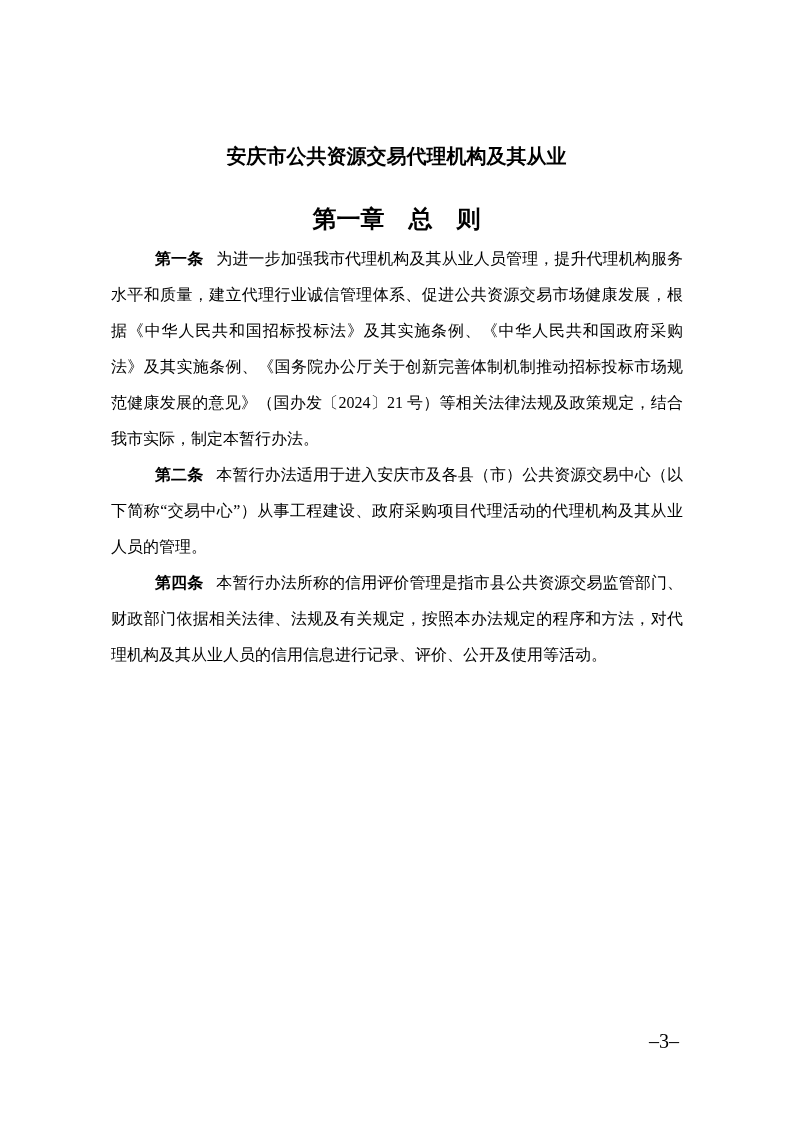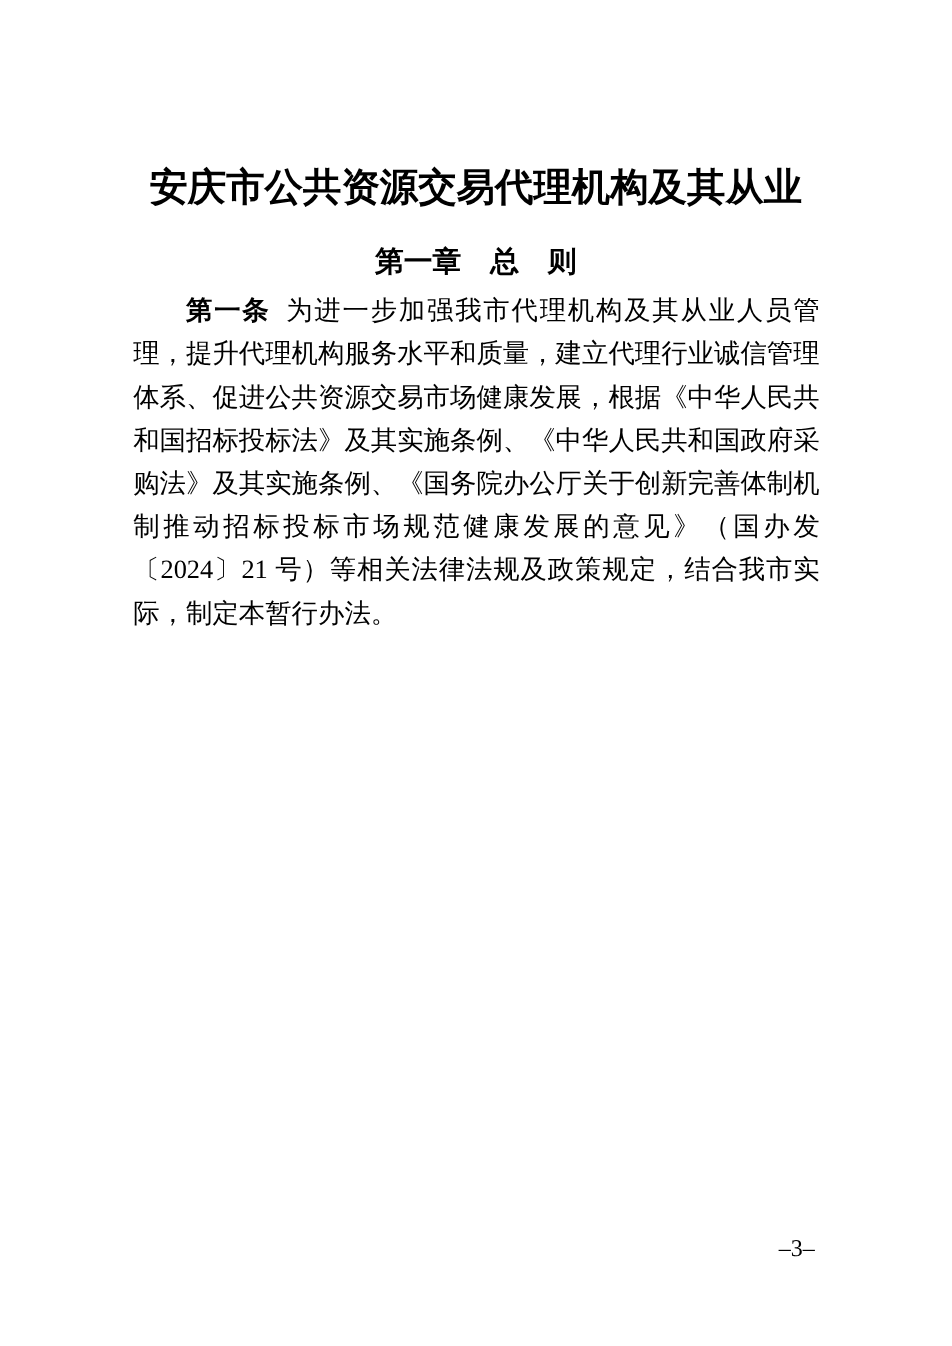--- a/index.html
+++ b/index.html
@@ -15,39 +15,39 @@
     color: #000000;
     overflow: hidden;
     font-family: "Liberation Serif", "DejaVu Serif", serif;
   }
   .doc-title {
     margin: 0;
     padding-top: 136px;
     text-align: center;
     font-family: "Liberation Serif", "DejaVu Serif", serif;
     font-weight: bold;
-    font-size: 32px;
+    font-size: 20px;
     line-height: 41px;
     letter-spacing: 0px;
   }
   .title-line {
     display: block;
   }
   .chapter {
     margin: 26px 0 0 0;
     text-align: center;
     font-family: "Liberation Sans", "DejaVu Sans", sans-serif;
     font-weight: bold;
     font-size: 24px;
     line-height: 32px;
   }
   .body-text {
     margin: 6px 0 0 111px;
     width: 572px;
-    font-size: 22px;
+    font-size: 16px;
     line-height: 36px;
     text-align: justify;
     text-justify: inter-ideograph;
   }
   .para {
     margin: 0;
     text-indent: 44px;
   }
   .article-label {
     font-weight: bold;
@@ -76,21 +76,23 @@
   <h1 class="doc-title">
     <span class="title-line">安庆市公共资源交易代理机构及其从业</span>
   </h1>
 
   <h2 class="chapter">第一章　总　则</h2>
 
   <div class="body-text">
 
     <p class="para"><span class="article-label">第一条</span><span class="para-text">为进一步加强我市代理机构及其从业人员管理，提升代理机构服务水平和质量，建立代理行业诚信管理体系、促进公共资源交易市场健康发展，根据《中华人民共和国招标投标法》及其实施条例、《中华人民共和国政府采购法》及其实施条例、《国务院办公厅关于创新完善体制机制推动招标投标市场规范健康发展的意见》（国办发〔2024〕21 号）等相关法律法规及政策规定，结合我市实际，制定本暂行办法。</span></p>
 
+    <p class="para"><span class="article-label">第二条</span><span class="para-text">本暂行办法适用于进入安庆市及各县（市）公共资源交易中心（以下简称“交易中心”）从事工程建设、政府采购项目代理活动的代理机构及其从业人员的管理。</span></p>
 
 
 
+    <p class="para"><span class="article-label">第四条</span><span class="para-text">本暂行办法所称的信用评价管理是指市县公共资源交易监管部门、财政部门依据相关法律、法规及有关规定，按照本办法规定的程序和方法，对代理机构及其从业人员的信用信息进行记录、评价、公开及使用等活动。</span></p>
 
   </div>
 
   <div class="page-number">–3–</div>
 
 </div>
 
 </body></html>

